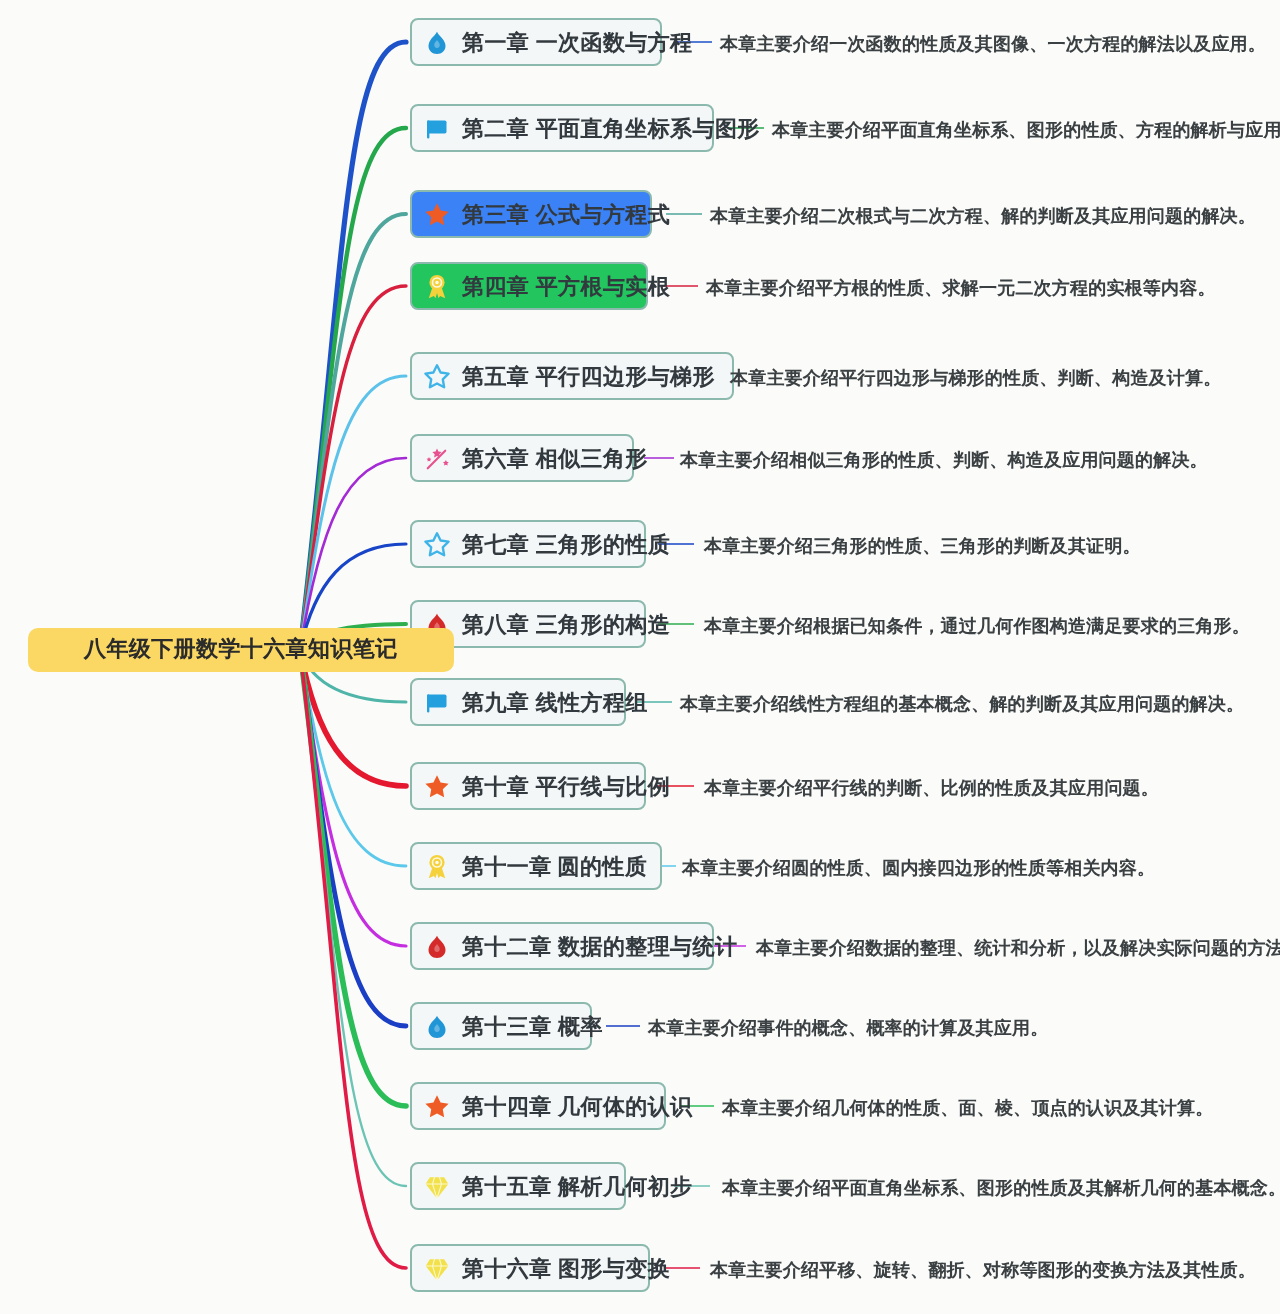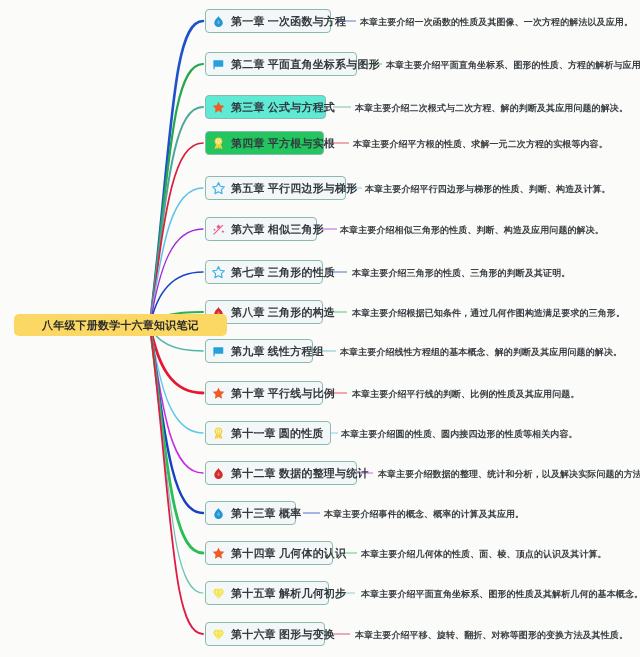--- a/index.html
+++ b/index.html
@@ -139,37 +139,37 @@
         </svg>
         <span class="chapter-label" style="color: rgb(51, 58, 63);">第一章 一次函数与方程</span>
       </div>
       <div class="chapter-node" style="left: 205px; top: 52px; width: 152px; background: rgb(244, 247, 248); border-color: rgb(140, 185, 174);">
         <svg viewBox="0 0 24 24" class="chapter-icon">
           <rect x="4.4" y="5.2" width="15.2" height="10.4" rx="1.4" fill="#23a0dd"></rect>
           <rect x="4.0" y="5.0" width="1.9" height="14.6" rx="0.9" fill="#23a0dd"></rect>
         </svg>
         <span class="chapter-label" style="color: rgb(51, 58, 63);">第二章 平面直角坐标系与图形</span>
       </div>
-      <div class="chapter-node" style="left: 205px; top: 95px; width: 121px; background: #5eead4; border-color: rgb(140, 185, 174); justify-content: space-between;">
+      <div class="chapter-node" style="left: 205px; top: 95px; width: 121px; background: #3b82f6; border-color: rgb(140, 185, 174); justify-content: space-between;">
         <svg viewBox="0 0 24 24" class="chapter-icon">
           <path d="M12 2.6l2.86 5.8 6.4.93-4.63 4.52 1.09 6.38L12 17.22l-5.72 3.01 1.09-6.38L2.74 9.33l6.4-.93z" fill="#ef5b25"></path>
         </svg>
         <span class="chapter-label" style="color: rgb(51, 58, 63);">第三章 公式与方程式</span>
       </div>
       <div class="chapter-node" style="left: 205px; top: 131px; width: 119px; background: #22c55e; border-color: rgb(140, 185, 174);">
         <svg viewBox="0 0 24 24" class="chapter-icon">
           <path d="M8.2 12.6L5.4 21l4.1-1.9 1.3 1.8 2.2-7.5z" fill="#f5d13b"></path>
           <path d="M15.8 12.6L18.6 21l-4.1-1.9-1.3 1.8-2.2-7.5z" fill="#f5d13b"></path>
           <circle cx="12" cy="8.4" r="6.1" fill="#f5d13b"></circle>
           <circle cx="12" cy="8.4" r="3.6" fill="none" stroke="#ffffff" stroke-width="1.3" opacity="0.85"></circle>
           <circle cx="12" cy="8.4" r="1.4" fill="#ffffff" opacity="0.9"></circle>
         </svg>
         <span class="chapter-label" style="color: rgb(51, 58, 63);">第四章 平方根与实根</span>
       </div>
-      <div class="chapter-node" style="left: 205px; top: 176px; width: 141px; background: rgb(244, 247, 248); border-color: rgb(140, 185, 174);">
+      <div class="chapter-node" style="left: 205px; top: 176px; width: 162px; background: rgb(244, 247, 248); border-color: rgb(140, 185, 174);">
         <svg viewBox="0 0 24 24" class="chapter-icon">
           <path d="M12 2.6l2.86 5.8 6.4.93-4.63 4.52 1.09 6.38L12 17.22l-5.72 3.01 1.09-6.38L2.74 9.33l6.4-.93z" fill="none" stroke="#3fb4e8" stroke-width="1.9" stroke-linejoin="round"></path>
         </svg>
         <span class="chapter-label" style="color: rgb(51, 58, 63);">第五章 平行四边形与梯形</span>
       </div>
       <div class="chapter-node" style="left: 205px; top: 217px; width: 112px; background: rgb(244, 247, 248); border-color: rgb(140, 185, 174);">
         <svg viewBox="0 0 24 24" class="chapter-icon">
           <path d="M4.6 19.4L18.6 5.4" stroke="#e8518f" stroke-width="1.7" stroke-linecap="round" fill="none"></path>
           <path d="M12 3.6l1.15 2.35 2.6.38-1.88 1.82.44 2.58L12 9.52l-2.31 1.22.44-2.58L8.25 6.33l2.6-.38z" fill="#e8518f"></path>
           <path d="M19.1 12.8l.72 1.48 1.63.24-1.18 1.14.28 1.62-1.45-.77-1.46.77.28-1.62-1.18-1.14 1.64-.24z" fill="#e8518f"></path>
@@ -226,21 +226,21 @@
           <path d="M12 9.5c-.8 1.3-2.2 2.2-2.2 4 0 1.4 1 2.4 2.2 2.4s2.2-1 2.2-2.4c0-1.8-1.4-2.7-2.2-4z" fill="#ffffff" opacity="0.30"></path>
         </svg>
         <span class="chapter-label" style="color: rgb(51, 58, 63);">第十三章 概率</span>
       </div>
       <div class="chapter-node" style="left: 205px; top: 541px; width: 128px; background: rgb(244, 247, 248); border-color: rgb(140, 185, 174);">
         <svg viewBox="0 0 24 24" class="chapter-icon">
           <path d="M12 2.6l2.86 5.8 6.4.93-4.63 4.52 1.09 6.38L12 17.22l-5.72 3.01 1.09-6.38L2.74 9.33l6.4-.93z" fill="#ef5b25"></path>
         </svg>
         <span class="chapter-label" style="color: rgb(51, 58, 63);">第十四章 几何体的认识</span>
       </div>
-      <div class="chapter-node" style="left: 205px; top: 581px; width: 124px; background: rgb(244, 247, 248); border-color: rgb(140, 185, 174);">
+      <div class="chapter-node" style="left: 205px; top: 581px; width: 108px; background: rgb(244, 247, 248); border-color: rgb(140, 185, 174);">
         <svg viewBox="0 0 24 24" class="chapter-icon">
           <path d="M12 21.2L2.9 9.6 6.3 4.2h11.4l3.4 5.4z" fill="#f2e14a"></path>
           <path d="M2.9 9.6h18.2M12 21.2L8.4 9.6l1.6-5.4M12 21.2l3.6-11.6-1.6-5.4" stroke="#ffffff" stroke-width="0.85" fill="none" opacity="0.75"></path>
         </svg>
         <span class="chapter-label" style="color: rgb(51, 58, 63);">第十五章 解析几何初步</span>
       </div>
       <div class="chapter-node" style="left: 205px; top: 622px; width: 120px; background: rgb(244, 247, 248); border-color: rgb(140, 185, 174);">
         <svg viewBox="0 0 24 24" class="chapter-icon">
           <path d="M12 21.2L2.9 9.6 6.3 4.2h11.4l3.4 5.4z" fill="#f2e14a"></path>
           <path d="M2.9 9.6h18.2M12 21.2L8.4 9.6l1.6-5.4M12 21.2l3.6-11.6-1.6-5.4" stroke="#ffffff" stroke-width="0.85" fill="none" opacity="0.75"></path>

